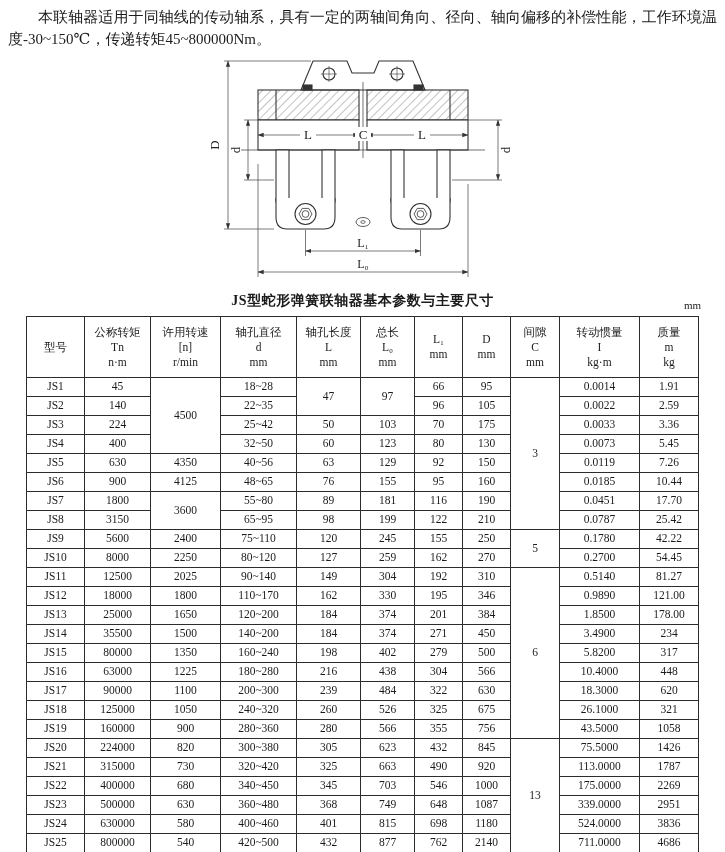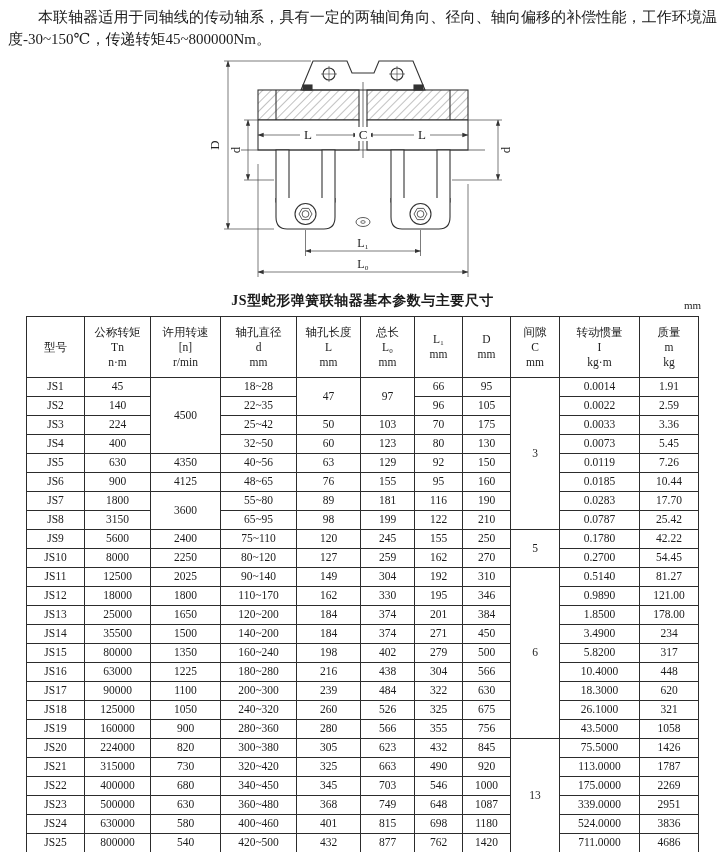--- a/index.html
+++ b/index.html
@@ -274,21 +274,21 @@
       </tr>
       <tr>
         <td>JS7</td>
         <td>1800</td>
         <td rowspan="2">3600</td>
         <td>55~80</td>
         <td>89</td>
         <td>181</td>
         <td>116</td>
         <td>190</td>
-        <td>0.0283</td>
+        <td>0.0451</td>
         <td>17.70</td>
       </tr>
       <tr>
         <td>JS8</td>
         <td>3150</td>
         <td>65~95</td>
         <td>98</td>
         <td>199</td>
         <td>122</td>
         <td>210</td>
@@ -491,18 +491,18 @@
         <td>3836</td>
       </tr>
       <tr>
         <td>JS25</td>
         <td>800000</td>
         <td>540</td>
         <td>420~500</td>
         <td>432</td>
         <td>877</td>
         <td>762</td>
-        <td>1420</td>
+        <td>2140</td>
         <td>711.0000</td>
         <td>4686</td>
       </tr>
     </tbody>
 </table>
 
 </body></html>

